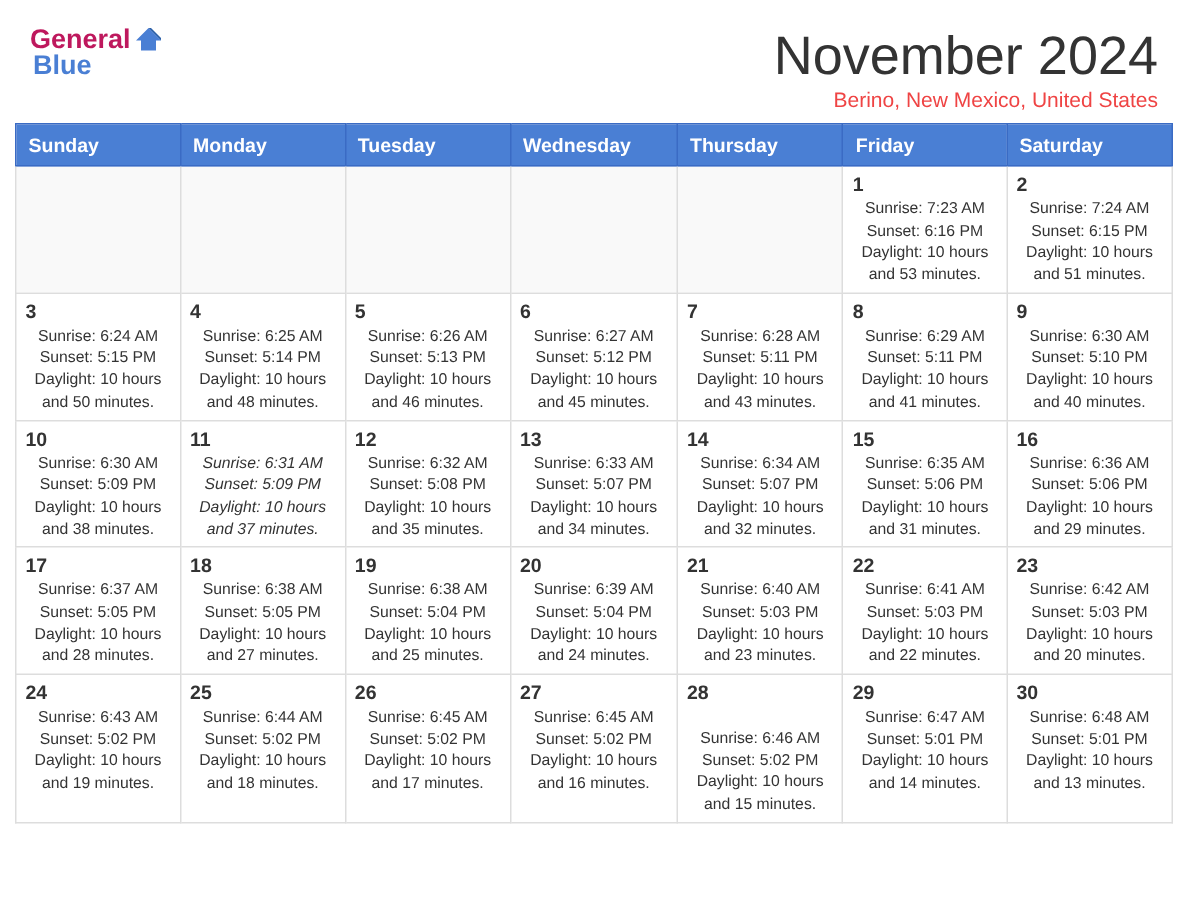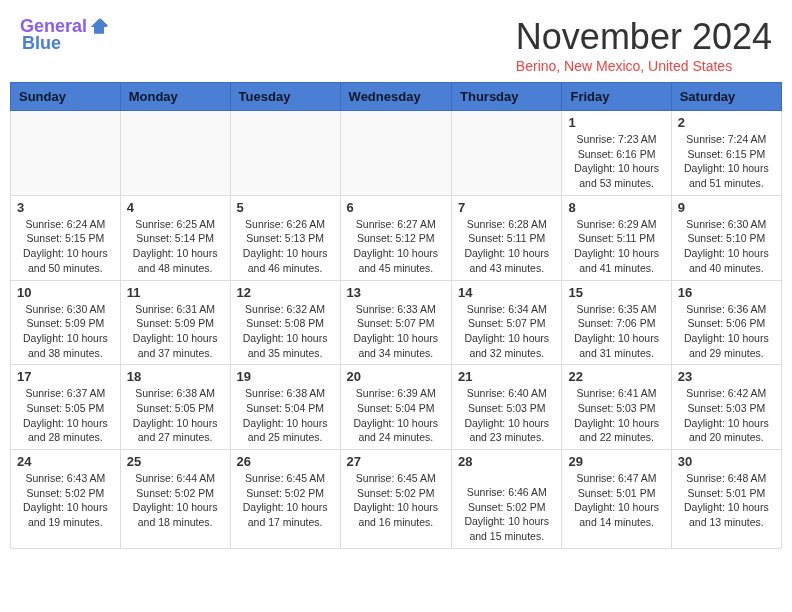--- a/index.html
+++ b/index.html
@@ -23,39 +23,40 @@
     .logo-text {
       display: flex;
       align-items: center;
       gap: 2px;
     }
     .logo-icon {
       width: 20px;
       height: 20px;
     }
     .title-block {
+      text-align: right;
     }
     .month-title {
       font-size: 36px;
       font-weight: normal;
       color: #333;
     }
     .location {
       font-size: 14px;
       color: #ef4444;
     }
     .calendar {
       width: 100%;
       border-collapse: collapse;
       border: 1px solid #ccc;
       margin: 0 0 8px 0;
     }
     .calendar th {
       background: #4a7fd4;
-      color: #0f172a;
+      color: #ffffff;
       font-size: 13px;
       font-weight: bold;
       padding: 6px 8px;
       border: 1px solid #3a6bc4;
       text-align: left;
     }
     .calendar td {
       border: 1px solid #ddd;
       vertical-align: top;
       padding: 4px 6px;
@@ -82,21 +83,21 @@
     .calendar-wrapper {
       padding: 0 10px 10px 10px;
     }
   </style>
 </head>
 <body>
 
 <div class="header">
   <div class="logo">
     <div class="logo-text">
-      <span style="font-size:18px;font-weight:bold;color:#8b5cf6;">General</span>
+      <span style="font-size:18px;font-weight:bold;color:#be185d;">General</span>
       <svg class="logo-icon" viewBox="0 0 24 24" width="22" height="22">
         <polygon points="12,2 22,12 18,12 18,20 6,20 6,12 2,12" fill="#4a7fd4"></polygon>
         <polygon points="14,2 22,10 22,12 12,2" fill="#2a5fa8"></polygon>
       </svg>
     </div>
     <span style="font-size:18px;font-weight:bold;color:#4a7fd4;margin-top:-4px;margin-left:2px;">Blue</span>
   </div>
   <div class="title-block">
     <div class="month-title">November 2024</div>
     <div class="location">Berino, New Mexico, United States</div>
@@ -182,21 +183,21 @@
         </tr>
         <tr>
           <td>
             <div class="day-number">10</div>
             <div class="day-info" style="white-space: pre-line;">Sunrise: 6:30 AM
 Sunset: 5:09 PM
 Daylight: 10 hours and 38 minutes.</div>
           </td>
           <td>
             <div class="day-number">11</div>
-            <div class="day-info" style="white-space: pre-line;">Sunrise: 6:31 AM
+            <div class="day-info" style="white-space: pre-line; font-style: italic;">Sunrise: 6:31 AM
 Sunset: 5:09 PM
 Daylight: 10 hours and 37 minutes.</div>
           </td>
           <td>
             <div class="day-number">12</div>
             <div class="day-info" style="white-space: pre-line;">Sunrise: 6:32 AM
 Sunset: 5:08 PM
 Daylight: 10 hours and 35 minutes.</div>
           </td>
           <td>
@@ -207,21 +208,21 @@
           </td>
           <td>
             <div class="day-number">14</div>
             <div class="day-info" style="white-space: pre-line;">Sunrise: 6:34 AM
 Sunset: 5:07 PM
 Daylight: 10 hours and 32 minutes.</div>
           </td>
           <td>
             <div class="day-number">15</div>
             <div class="day-info" style="white-space: pre-line;">Sunrise: 6:35 AM
-Sunset: 7:06 PM
+Sunset: 5:06 PM
 Daylight: 10 hours and 31 minutes.</div>
           </td>
           <td>
             <div class="day-number">16</div>
             <div class="day-info" style="white-space: pre-line;">Sunrise: 6:36 AM
 Sunset: 5:06 PM
 Daylight: 10 hours and 29 minutes.</div>
           </td>
         </tr>
         <tr>

